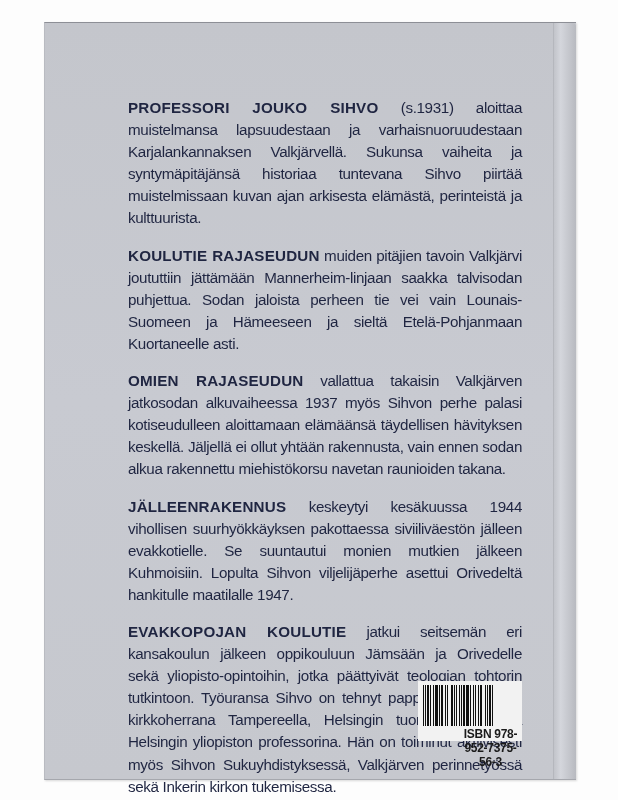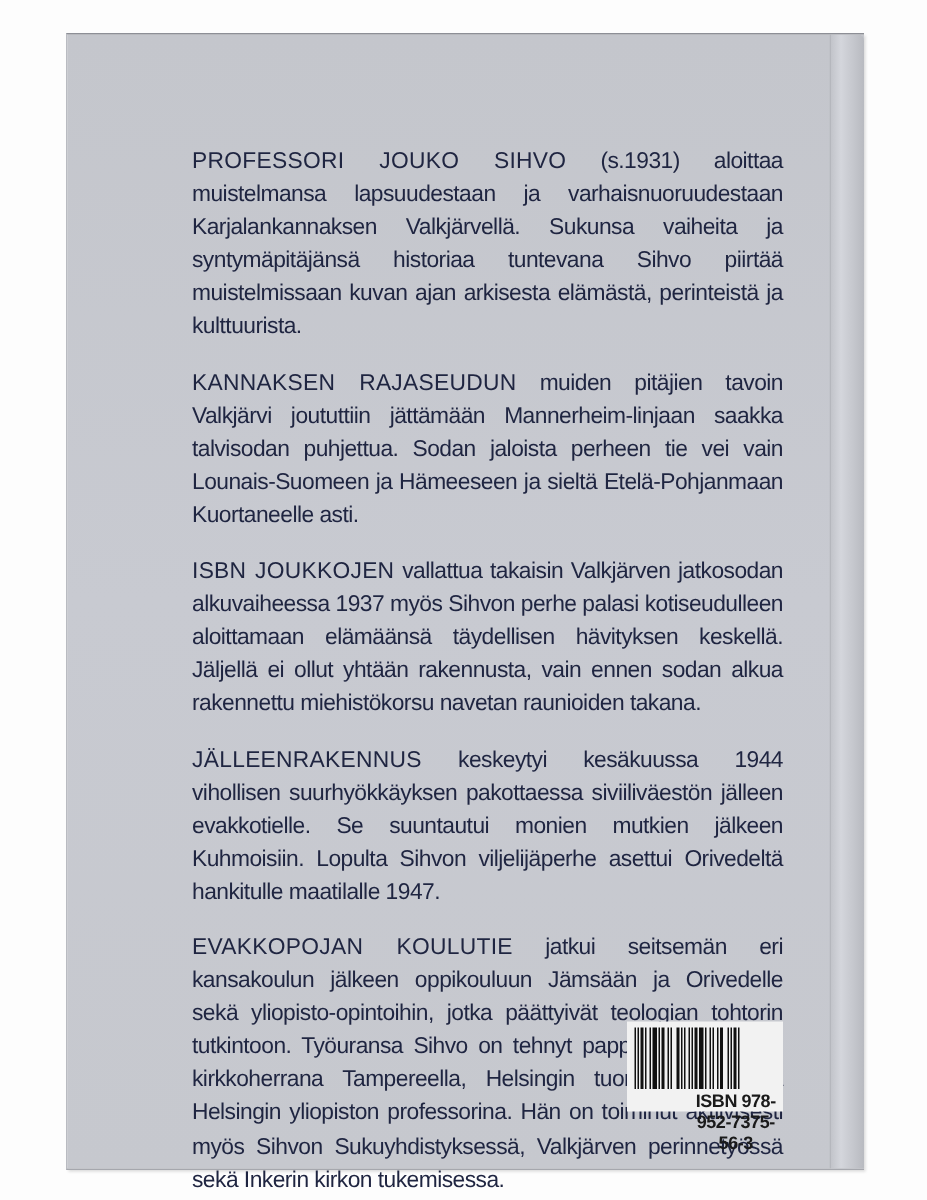--- a/index.html
+++ b/index.html
@@ -23,21 +23,21 @@
     border-top-right-radius: 4px;
   }
   .text-block {
     position: absolute; left: 83px; top: 74px; width: 394px;
     color: #1f2541;
     font-size: 15.2px; line-height: 22.1px;
     letter-spacing: -0.35px;
     font-stretch: condensed;
   }
   .para { margin: 0 0 15px 0; text-align: justify; }
-  .para .lead { font-weight: normal; letter-spacing: 0.2px; }
+  .para .lead { font-weight: bold; letter-spacing: 0.2px; }
   .barcode-box {
     position: absolute; left: 373px; top: 658px; width: 104px; height: 60px;
     background: #f2f2f2;
   }
   .bars {
     position: absolute; left: 5px; top: 4px; width: 94px; height: 41px;
     display: flex; align-items: stretch;
   }
   .bars span { display: block; height: 100%; background: #111; }
   .isbn {
@@ -48,22 +48,22 @@
   }
 </style>
 </head>
 <body>
 
 <div class="book">
   <div class="hinge"></div>
 
   <div class="text-block">
     <p class="para"><span class="lead">PROFESSORI JOUKO SIHVO</span><span> (s.1931) aloittaa muistelmansa lapsuudestaan ja varhaisnuoruudestaan Karjalankannaksen Valkjärvellä. Sukunsa vaiheita ja syntymäpitäjänsä historiaa tuntevana Sihvo piirtää muistelmissaan kuvan ajan arkisesta elämästä, perinteistä ja kulttuurista.</span></p>
-    <p class="para"><span class="lead">KANNAKSEN RAJASEUDUN</span><span> muiden pitäjien tavoin Valkjärvi joututtiin jättämään Mannerheim-linjaan saakka talvisodan puhjettua. Sodan jaloista perheen tie vei vain Lounais-Suomeen ja Hämeeseen ja sieltä Etelä-Pohjanmaan Kuortaneelle asti.</span></p>
-    <p class="para"><span class="lead">ISBN JOUKKOJEN</span><span> vallattua takaisin Valkjärven jatkosodan alkuvaiheessa 1937 myös Sihvon perhe palasi kotiseudulleen aloittamaan elämäänsä täydellisen hävityksen keskellä. Jäljellä ei ollut yhtään rakennusta, vain ennen sodan alkua rakennettu miehistökorsu navetan raunioiden takana.</span></p>
+    <p class="para"><span class="lead">KOULUTIE RAJASEUDUN</span><span> muiden pitäjien tavoin Valkjärvi joututtiin jättämään Mannerheim-linjaan saakka talvisodan puhjettua. Sodan jaloista perheen tie vei vain Lounais-Suomeen ja Hämeeseen ja sieltä Etelä-Pohjanmaan Kuortaneelle asti.</span></p>
+    <p class="para"><span class="lead">OMIEN RAJASEUDUN</span><span> vallattua takaisin Valkjärven jatkosodan alkuvaiheessa 1937 myös Sihvon perhe palasi kotiseudulleen aloittamaan elämäänsä täydellisen hävityksen keskellä. Jäljellä ei ollut yhtään rakennusta, vain ennen sodan alkua rakennettu miehistökorsu navetan raunioiden takana.</span></p>
     <p class="para"><span class="lead">JÄLLEENRAKENNUS</span><span> keskeytyi kesäkuussa 1944 vihollisen suurhyökkäyksen pakottaessa siviiliväestön jälleen evakkotielle. Se suuntautui monien mutkien jälkeen Kuhmoisiin. Lopulta Sihvon viljelijäperhe asettui Orivedeltä hankitulle maatilalle 1947.</span></p>
     <p class="para"><span class="lead">EVAKKOPOJAN KOULUTIE</span><span> jatkui seitsemän eri kansakoulun jälkeen oppikouluun Jämsään ja Orivedelle sekä yliopisto-opintoihin, jotka päättyivät teologian tohtorin tutkintoon. Työuransa Sihvo on tehnyt pappina ja tutkijana, kirkkoherrana Tampereella, Helsingin tuomiorovastina ja Helsingin yliopiston professorina. Hän on toiminut aktiivisesti myös Sihvon Sukuyhdistyksessä, Valkjärven perinnetyössä sekä Inkerin kirkon tukemisessa.</span></p>
   </div>
 
   <div class="barcode-box">
     <div class="bars" id="bars">
         <span style="width: 1px; background: rgb(17, 17, 17);"></span>
         <span style="width: 1px; background: transparent;"></span>
         <span style="width: 1px; background: rgb(17, 17, 17);"></span>
         <span style="width: 1px; background: transparent;"></span>

